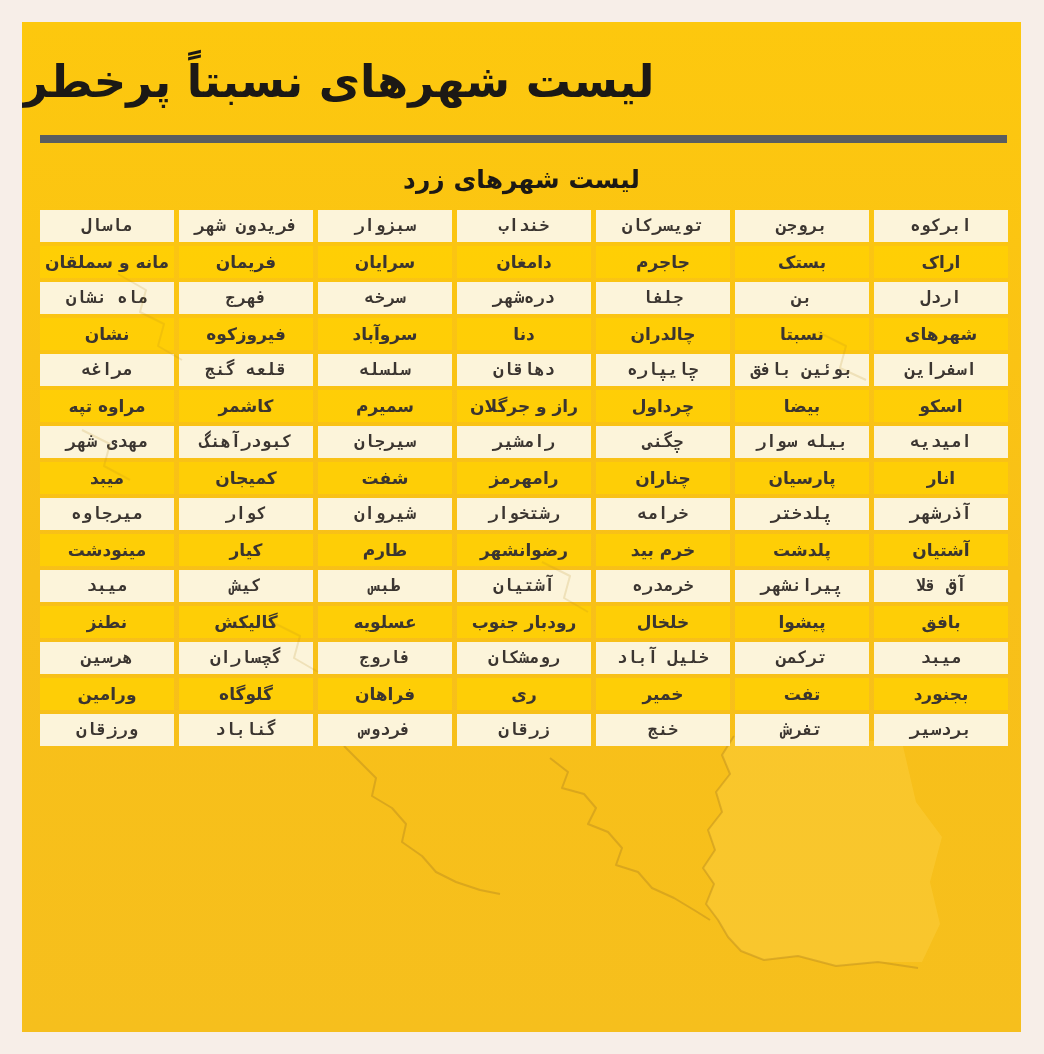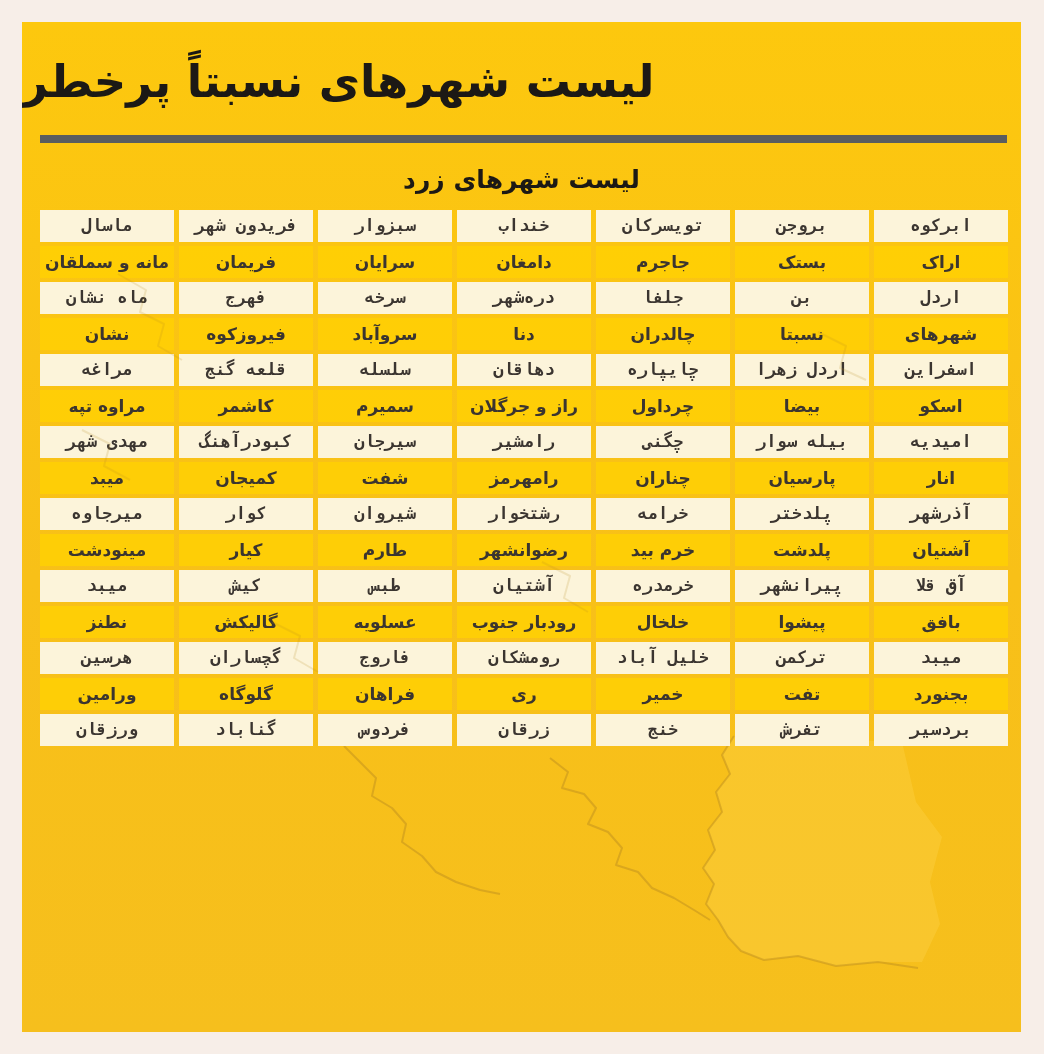--- a/index.html
+++ b/index.html
@@ -97,21 +97,21 @@
         <div class="cell cream">فهرج</div>
         <div class="cell cream">ماه نشان</div>
         <div class="cell gold">شهرهای</div>
         <div class="cell gold">نسبتا</div>
         <div class="cell gold">چالدران</div>
         <div class="cell gold">دنا</div>
         <div class="cell gold">سروآباد</div>
         <div class="cell gold">فیروزکوه</div>
         <div class="cell gold">نشان</div>
         <div class="cell cream">اسفراین</div>
-        <div class="cell cream">اردل زهرا</div>
+        <div class="cell cream">بوئین بافق</div>
         <div class="cell cream">چایپاره</div>
         <div class="cell cream">دهاقان</div>
         <div class="cell cream">سلسله</div>
         <div class="cell cream">قلعه گنج</div>
         <div class="cell cream">مراغه</div>
         <div class="cell gold">اسکو</div>
         <div class="cell gold">بیضا</div>
         <div class="cell gold">چرداول</div>
         <div class="cell gold">راز و جرگلان</div>
         <div class="cell gold">سمیرم</div>

